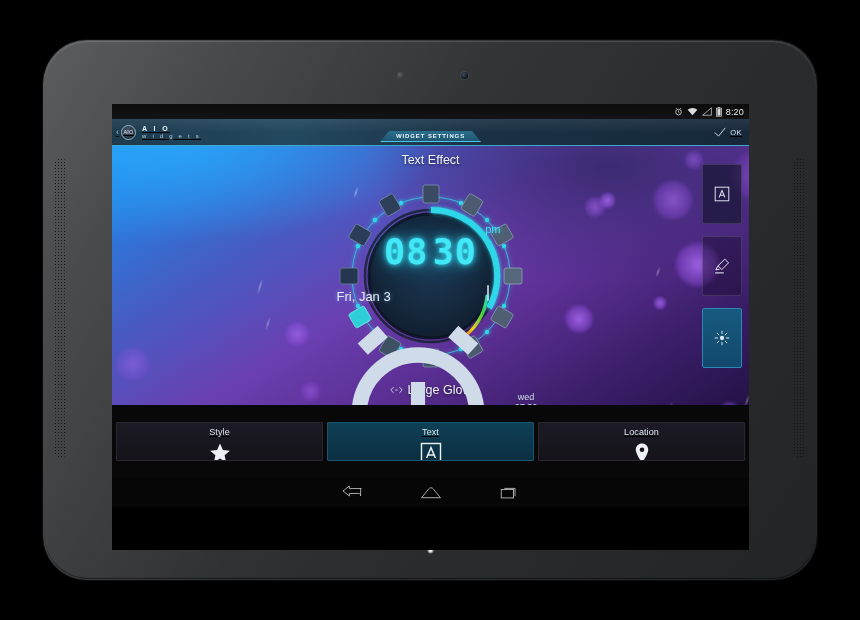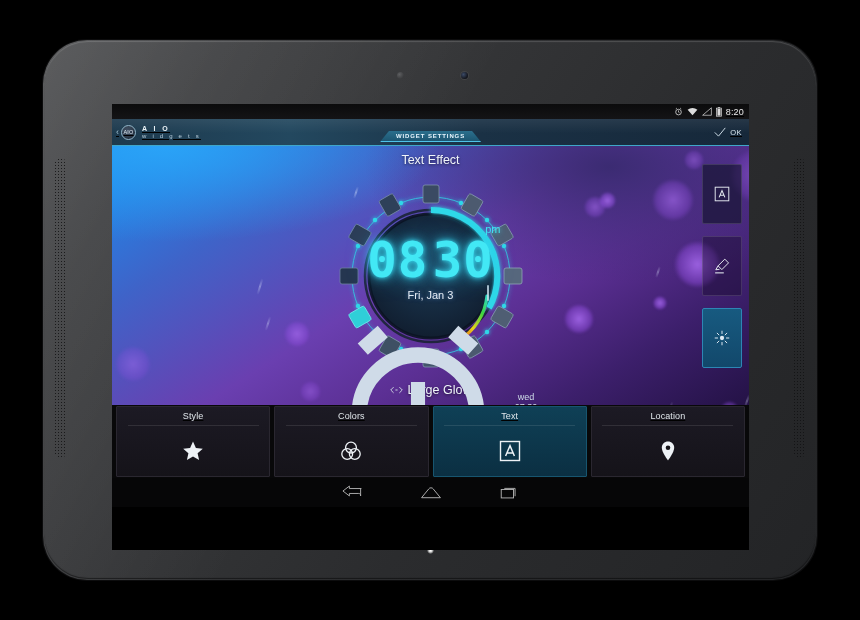--- a/index.html
+++ b/index.html
@@ -91,47 +91,47 @@
   .streak{ position:absolute; width:1.5px; background:linear-gradient(180deg,
       rgba(255,255,255,0),rgba(225,235,255,.75),rgba(255,255,255,0));
       border-radius:1px; pointer-events:none;}
 
   
   #clockwrap{ position:absolute; left:50%; top:50%; transform:translate(-50%,-50%);
      width:188px; height:188px; }
   #clockwrap svg{ display:block; width:188px; height:188px; overflow:visible;}
   .digits{ position:absolute; left:0; right:0; top:50px; text-align:center;
      pointer-events:none;}
-  .digits .dg{ font-family:"DejaVu Sans Mono", monospace; font-size:49px; font-weight:bold;
+  .digits .dg{ font-family:"DejaVu Sans Mono", monospace; font-size:35px; font-weight:bold;
      color:#42e8f5; letter-spacing:1px;
      text-shadow:0 0 4px #35d8ef,0 0 11px rgba(53,216,239,.85),0 0 22px rgba(40,180,230,.6);}
   .digits .pm{ position:absolute; right:24px; top:-9px; font-size:11px; color:#3fe3f2;
      text-shadow:0 0 5px rgba(60,220,245,.9);}
-  .dateline{ position:absolute; left:0; right:0; top:107px; text-align:center;
-     font-size:11px; color:#e6edf5; text-shadow:0 0 4px rgba(120,180,255,.55);}
+  .dateline{ position:absolute; left:0; right:0; top:107px; text-align:left;
+     font-size:13px; color:#e6edf5; text-shadow:0 0 4px rgba(120,180,255,.55);}
   .alarmline{ position:absolute; left:0; right:0; top:126px; text-align:center;
      font-size:9px; color:#cfdbe8; display:flex; align-items:center; justify-content:center; gap:3px;}
 
   
   .plabel{ position:absolute; left:0; right:0; text-align:center; font-size:12.5px;
      color:#f0f5fa; text-shadow:0 1px 3px rgba(0,0,0,.6);}
   #label-top{ top:7px; }
   #label-bottom{ bottom:8px; display:flex; align-items:center; justify-content:center; gap:5px;}
 
   
   #rail{ position:absolute; right:7px; top:18px; display:flex; flex-direction:column; gap:12px;}
   .rbtn{ width:40px; height:60px; display:flex; align-items:center; justify-content:center;
      border:1px solid rgba(255,255,255,.13); border-radius:2px;}
   .rbtn.dark{ background:rgba(10,14,30,.55); }
   .rbtn.dark2{ background:rgba(22,10,40,.42); }
   .rbtn.sel{ background:linear-gradient(180deg,#175a80,#12486b); border-color:#2d86b5;}
 
   
   #tabs{ position:relative; width:100%; height:73px; background:#080809;
-     display:flex; gap:4px; padding:1px 4px;}
+     display:flex; gap:4px; padding:17px 4px;}
   .tab{ flex:1; position:relative; display:flex; flex-direction:column; align-items:center;
      background:linear-gradient(180deg,#1c1a24,#151319); border:1px solid #2a2730;
      border-radius:1px; overflow:hidden;}
   .tab.active{ background:linear-gradient(180deg,#0e3d51,#0c3purple);
      background:linear-gradient(180deg,#0f4056,#0b2f42); border-color:#17556f;}
   .tab .tlabel{ font-size:9px; color:#dfe5ea; margin-top:4px; letter-spacing:.1px;}
   .tab .tdiv{ width:86%; height:1px; background:rgba(255,255,255,.10); margin-top:4px;}
   .tab .ticon{ flex:1; display:flex; align-items:center; justify-content:center; }
 
   
@@ -369,31 +369,20 @@
       <div class="tab">
         <div class="tlabel">Style</div>
         <div class="tdiv"></div>
         <div class="ticon">
           <svg width="24" height="24" viewBox="0 0 24 24">
             <path d="M12 2.6 14.9 9l6.9.7-5.2 4.6 1.5 6.8L12 17.6 5.9 21.1l1.5-6.8L2.2 9.7 9.1 9Z" fill="#eef2f6"></path>
           </svg>
         </div>
       </div>
 
-      <div class="tab">
-        <div class="tlabel">Colors</div>
-        <div class="tdiv"></div>
-        <div class="ticon">
-          <svg width="24" height="24" viewBox="0 0 24 24">
-            <circle cx="12" cy="8.6" r="5.4" fill="none" stroke="#eef2f6" stroke-width="1.3"></circle>
-            <circle cx="8.2" cy="15" r="5.4" fill="none" stroke="#eef2f6" stroke-width="1.3"></circle>
-            <circle cx="15.8" cy="15" r="5.4" fill="none" stroke="#eef2f6" stroke-width="1.3"></circle>
-          </svg>
-        </div>
-      </div>
 
       <div class="tab active">
         <div class="tlabel">Text</div>
         <div class="tdiv"></div>
         <div class="ticon">
           <svg width="24" height="24" viewBox="0 0 24 24">
             <rect x="2.5" y="2.5" width="19" height="19" fill="none" stroke="#eef2f6" stroke-width="1.4"></rect>
             <path d="M7.6 17 12 6.6 16.4 17M9.2 13.9h5.6" stroke="#eef2f6" stroke-width="1.5" fill="none"></path>
           </svg>
         </div>

